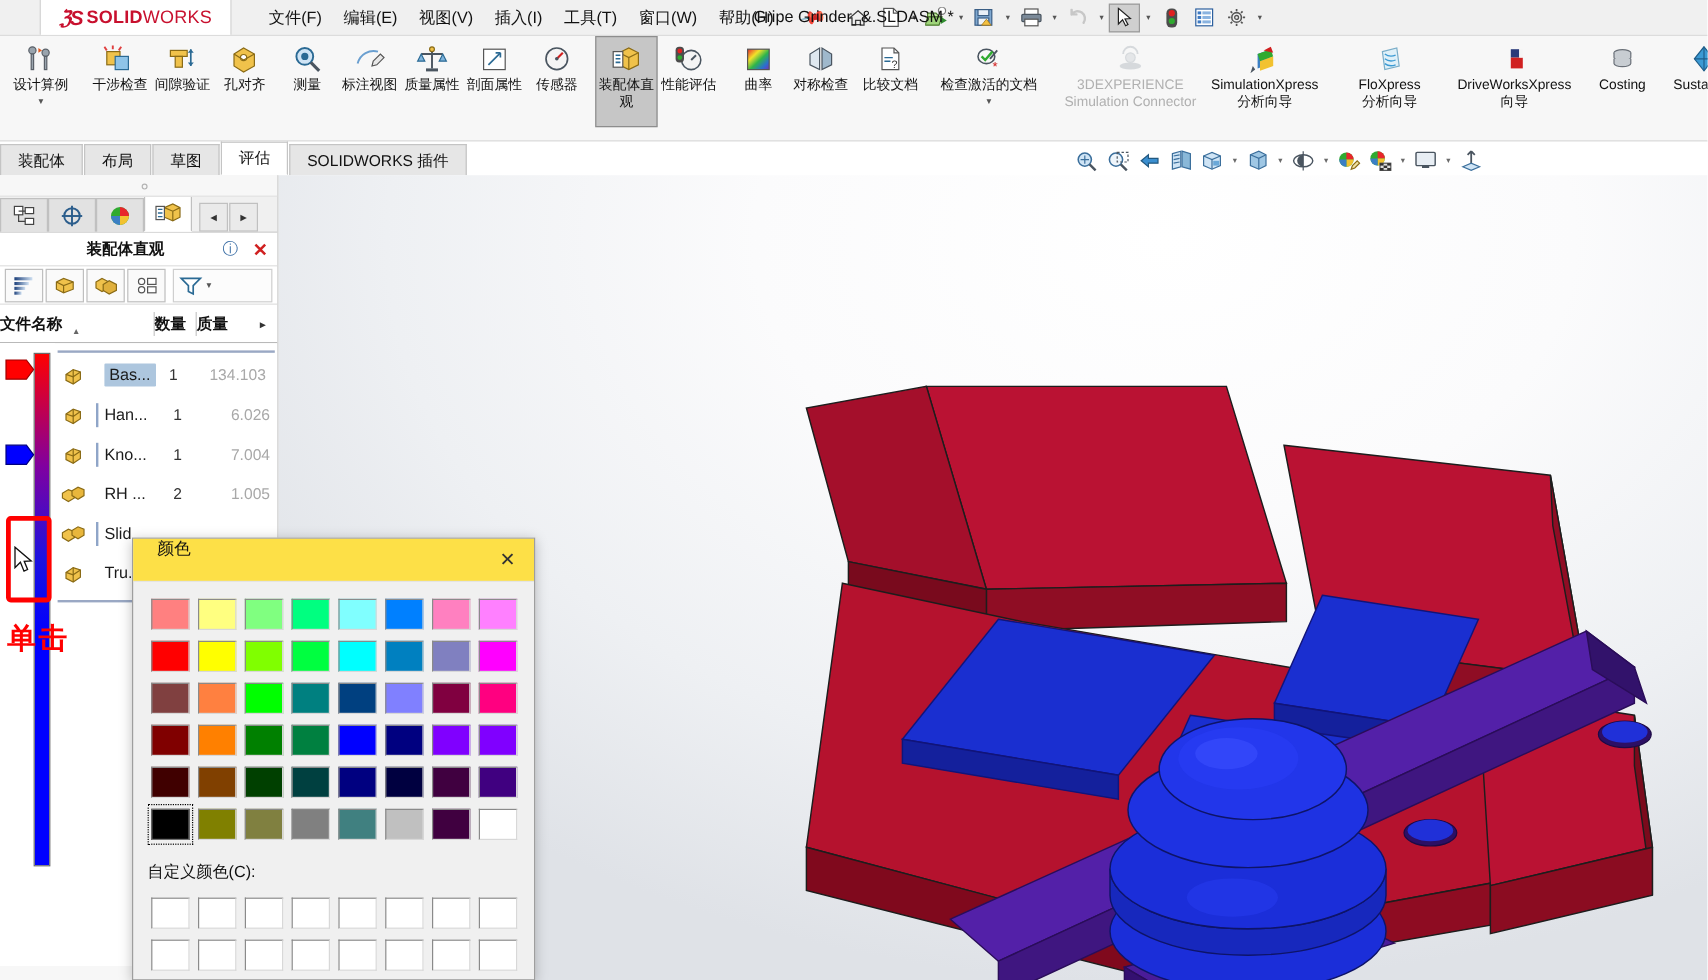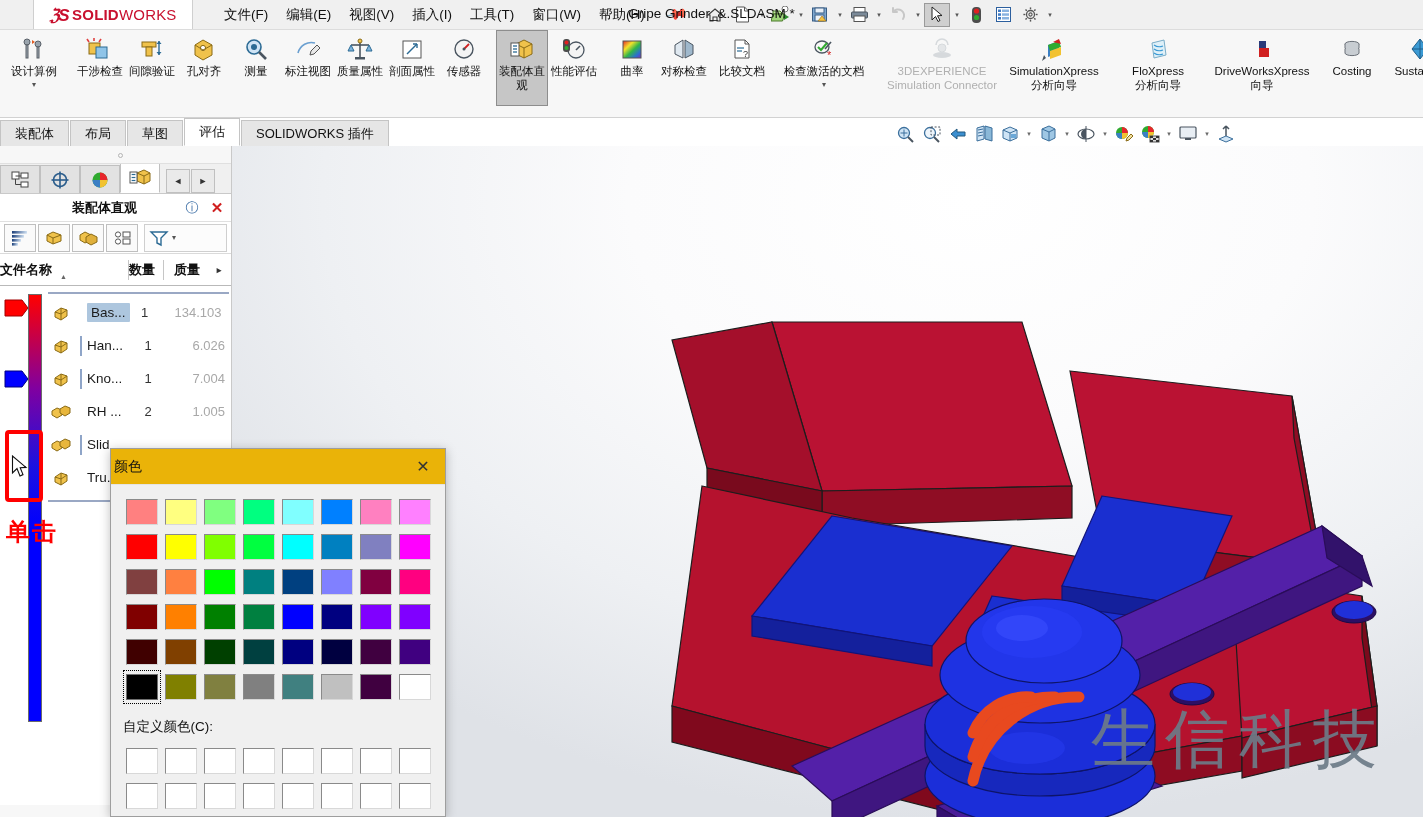--- a/index.html
+++ b/index.html
@@ -135,21 +135,21 @@
     border:1px solid #cfcfcf; background:#fcfcfc; margin-left:4px; cursor:default;
   }
   #col-head {
     height:32px; display:flex; align-items:center; background:#ffffff;
     border-bottom:1px solid #b9b9b9; font-size:13px; font-weight:bold; color:#111;
   }
   #col-head .c1 { width:128px; position:relative; cursor:default;}
   #col-head .c1 .sortmark { position:absolute; left:50%; bottom:-1px; margin-left:-4px; font-size:7px; color:#666;}
   #col-head .vsep { width:1px; height:20px; background:#c6c6c6; }
   #col-head .c2 { width:34px; cursor:default;}
-  #col-head .c3 { width:46px; text-align:center; cursor:default;}
+  #col-head .c3 { width:46px; text-align:left; cursor:default;}
   #col-head .more { width:18px; text-align:center; font-size:9px; color:#333; cursor:default;}
   #tree-area { position:relative; height:calc(100% - 152px); background:#ffffff; }
   #scalebar-wrap { position:absolute; left:0; top:0; width:46px; height:100%; background:#ffffff; }
   .scale-gradient {
     position:absolute; left:28px; top:8px; width:14px; height:428px;
     border:1px solid #6b6b6b;
   }
   .marker { position:absolute; width:26px; height:20px; cursor:default; }
   #tree-list { position:absolute; left:46px; top:0; right:0; top:0; }
   #tree-list .hline { height:2px; background:#9aa8c4; margin:6px 2px 2px 2px; }
@@ -174,22 +174,22 @@
   }
   #cursor-arrow { position:absolute; left:11px; top:455px; z-index:10; }
   
   #color-dialog {
     position:absolute; left:110px; top:448px; width:336px; height:369px;
     background:#f0f0f0; border:1px solid #9e9e9e;
     box-shadow:0 2px 10px rgba(0,0,0,0.25); z-index:20;
     display:flex; flex-direction:column;
   }
   #cd-title {
-    height:36px; background:#eab308; display:flex; align-items:center;
-    padding-left:3px; border-bottom:1px solid #e4e4e4;
+    height:36px; background:#fde047; display:flex; 
+    padding-left:20px; border-bottom:1px solid #e4e4e4;
   }
   #cd-title .t { font-size:14px; color:#111; flex:1; }
   #cd-title .x { width:44px; height:36px; display:flex; align-items:center; justify-content:center;
     font-size:16px; color:#333; cursor:default; }
   #cd-body { padding:10px 12px 0 12px; }
   .cd-label { font-size:13.5px; color:#111; margin-bottom:8px; }
   .swatch-grid { display:grid; grid-template-columns:repeat(8, 38px); gap:1px 1px; }
   .swatch-cell { width:38px; height:34px; display:flex; align-items:center; justify-content:center; }
   .swatch {
     width:32px; height:26px;
@@ -674,30 +674,20 @@
       <path d="M715,545 a100,48 0 0 0 186,0 l0,-16 a100,48 0 0 1 -186,0 z" fill="#1626b2" stroke="#0e1468" stroke-width="1.2"></path>
       <ellipse cx="808" cy="529" rx="100" ry="48" fill="#1e32e2" stroke="#0e1468" stroke-width="1.2"></ellipse>
       <ellipse cx="812" cy="495" rx="78" ry="42" fill="#2236ea" stroke="#0e1468" stroke-width="1.2"></ellipse>
       <ellipse cx="800" cy="486" rx="50" ry="26" fill="#2a3ef5" opacity="0.55"></ellipse>
       <ellipse cx="790" cy="482" rx="26" ry="13" fill="#3d50ff" opacity="0.55"></ellipse>
       <ellipse cx="795" cy="602" rx="38" ry="16" fill="#2a3ef5" opacity="0.45"></ellipse>
     </g>
   </svg>
 
   
-  <div id="watermark">
-    <svg width="118" height="96" viewBox="0 0 118 96">
-      <g fill="none" stroke="#e8491f" stroke-width="11" stroke-linecap="round">
-        <path d="M112 6 A106 106 0 0 0 6 90"></path>
-        <path d="M88 6 A82 82 0 0 0 6 66"></path>
-        <path d="M64 6 A58 58 0 0 0 6 42"></path>
-      </g>
-    </svg>
-    <div id="wm-text">生信科技</div>
-  </div>
 </div>
 
 <div id="hud">
   <div class="hbtn">
     <svg width="20" height="18" viewBox="0 0 20 18">
         <circle cx="8" cy="8" r="5.5" fill="#cfe4f5" stroke="#3b6f9c" stroke-width="1.3"></circle>
         <line x1="12" y1="12" x2="17" y2="17" stroke="#4a5560" stroke-width="2"></line>
         <g stroke="#3b6f9c" stroke-width="1">
           <line x1="8" y1="4.5" x2="8" y2="11.5"></line>
           <line x1="4.5" y1="8" x2="11.5" y2="8"></line>

